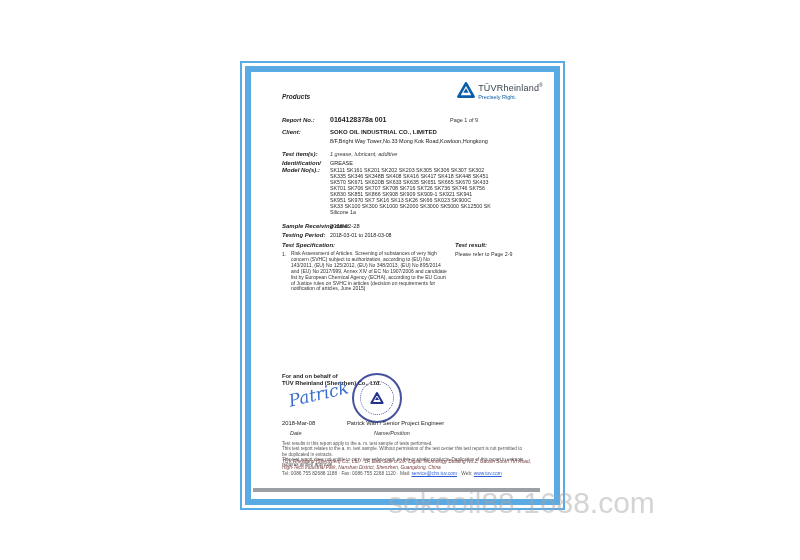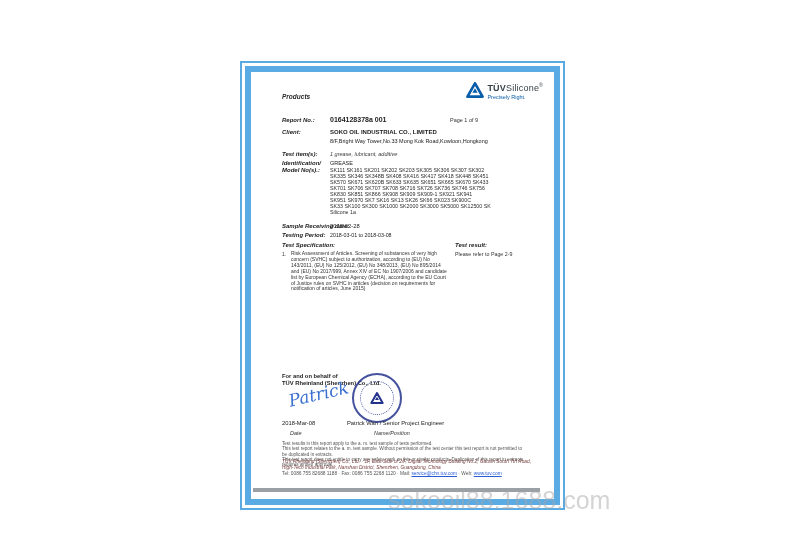--- a/index.html
+++ b/index.html
@@ -21,21 +21,21 @@
   .lbl  { font-weight:bold; font-style:italic; font-size:6px; color:#1c1c1c; }
   .val  { font-size:6px; color:#1c1c1c; }
 
   .products { left:30px; top:20px; font-size:6.5px; font-style:italic; font-weight:bold; color:#2a2a2a; }
 
   
   .logo { right:10px; top:9px; display:flex; align-items:flex-start; gap:3px; }
   .logo * { position:static; }
   .logo-tri { width:18px; height:16px; }
   .brand { font-size:9px; color:#37424a; letter-spacing:0.2px; }
-  .brand b { font-weight:bold; }
+  .brand b { font-weight:normal; }
   .reg { font-size:5px; vertical-align:super; color:#37424a; }
   .tagline { font-size:5.5px; color:#0a5da8; margin-top:1px; }
 
   .report-no-label { left:30px; top:44px; }
   .report-no { left:78px; top:42.5px; font-size:7px; font-weight:bold; }
   .page-ind { left:198px; top:44px; font-size:5.5px; color:#333; }
 
   .client-label { left:30px; top:56px; }
   .client-name { left:78px; top:56px; font-weight:bold; }
   .client-addr { left:78px; top:64.5px; font-size:5.5px; }
@@ -85,21 +85,21 @@
   .addresses { left:30px; top:386px; width:245px; font-size:4.8px; line-height:5.5px;
                color:#7a4040; font-style:italic; white-space:normal; }
   .addresses div { position:static; }
   .contact { left:30px; top:398px; font-size:4.8px; color:#555; }
   .contact span { position:static; }
   .link { color:#2a5bd7; text-decoration:underline; cursor:pointer; }
 
   
   .wm-cn { position:absolute; left:338px; top:456px; font-size:30px; letter-spacing:4px;
            color:rgba(140,140,140,0.42); z-index:40; font-weight:bold; }
-  .wm-url { position:absolute; left:388px; top:486px; font-size:25px;
+  .wm-url { position:absolute; left:388px; top:486px; font-size:30px;
             color:rgba(165,165,165,0.48); z-index:40; }
 </style>
 </head>
 <body>
 
 <div class="stage">
 
   <div class="outer-line"></div>
   <div class="thick-frame"></div>
   <div class="page-shadow"></div>
@@ -107,21 +107,21 @@
   <div class="page">
 
     <div class="products">Products</div>
 
     <div class="logo">
       <svg class="logo-tri" viewBox="0 0 40 36">
         <path d="M20 3 L37 33 L3 33 Z" fill="none" stroke="#0a5da8" stroke-width="6" stroke-linejoin="round"></path>
         <path d="M14 24 L26 24 L20 14 Z" fill="#0a5da8"></path>
       </svg>
       <div>
-        <div class="brand"><b>TÜV</b><span>Silicone</span><span class="reg">®</span></div>
+        <div class="brand"><b>TÜV</b><span>Rheinland</span><span class="reg">®</span></div>
         <div class="tagline">Precisely Right.</div>
       </div>
     </div>
 
     <div class="lbl report-no-label">Report No.:</div>
     <div class="report-no">0164128378a 001</div>
     <div class="page-ind">Page 1 of 9</div>
 
     <div class="lbl client-label">Client:</div>
     <div class="val client-name">SOKO OIL INDUSTRIAL CO., LIMITED</div>

